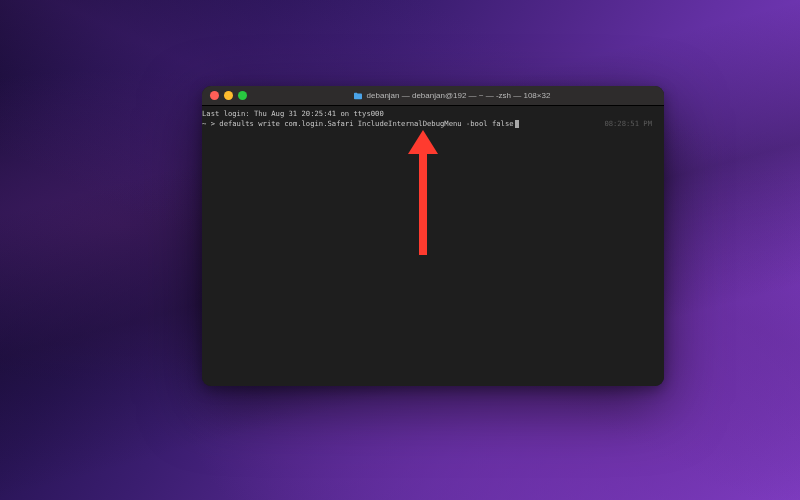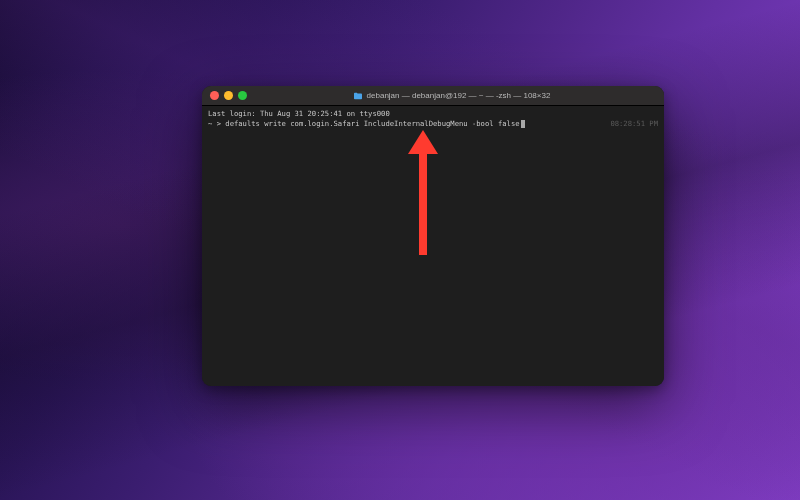--- a/index.html
+++ b/index.html
@@ -94,21 +94,21 @@
       height: 8px;
     }
     .title-text {
       font-size: 8px;
       color: #b8b8b8;
       font-weight: 400;
     }
     .terminal-body {
       flex: 1;
       background: #1e1e1e;
-      padding: 3px 6px;
+      padding: 3px 0;
       font-family: 'SF Mono', Menlo, Monaco, Consolas, monospace;
       font-size: 7.2px;
       line-height: 1.35;
       color: #c8c8c8;
       position: relative;
     }
     .terminal-line {
       white-space: nowrap;
     }
     .last-login {
@@ -124,21 +124,21 @@
     .cursor {
       display: inline-block;
       width: 4px;
       height: 8px;
       background: #a8a8a8;
       vertical-align: text-bottom;
       margin-left: 1px;
     }
     .timestamp {
       color: #5a5a5a;
-      margin-right: 0;
+      margin-right: 12px;
     }
     .annotation-arrow {
       position: absolute;
       left: 398px;
       top: 130px;
       pointer-events: none;
     }
   </style>
 </head>
 <body>

